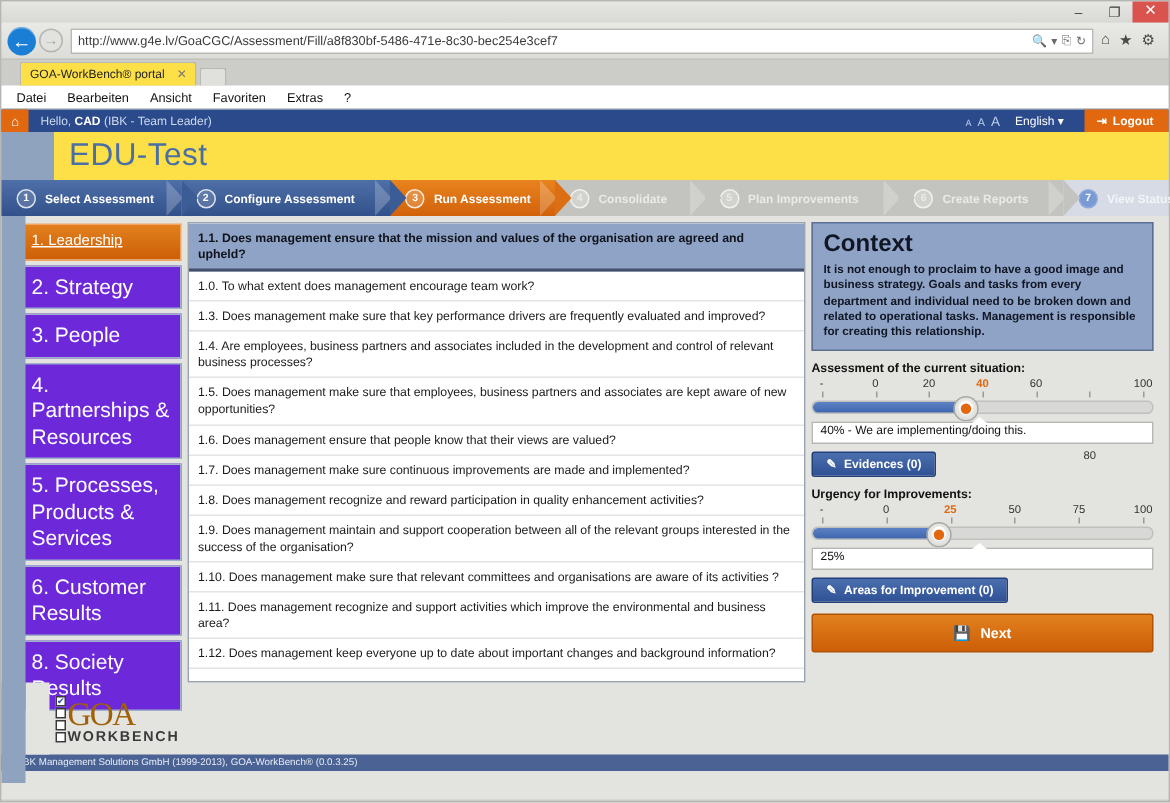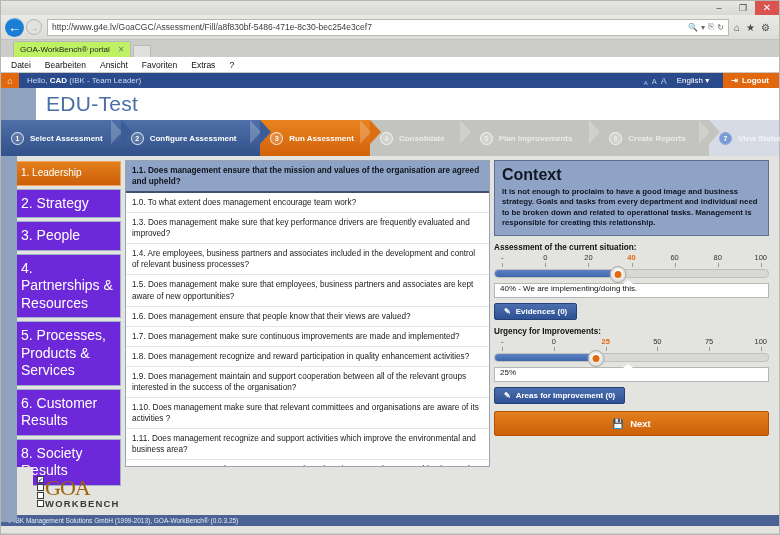--- a/index.html
+++ b/index.html
@@ -66,21 +66,21 @@
   .urlbar .urlicons { display: flex; gap: 3px; align-items: center; color: #6a6a6a; font-size: 8px; }
   .navicons { display: flex; gap: 6px; padding: 0 5px; color: #4a4a4a; font-size: 10px; }
 
   .tabstrip {
     height: 17px;
     background: #ccccc8;
     display: flex; align-items: flex-end;
     padding-left: 12px;
   }
   .tab {
-    background: #bef264;
+    background: #fde047;
     border: 1px solid #b8b8b4; border-bottom: none;
     height: 16px;
     padding: 0 6px;
     display: flex; align-items: center; gap: 8px;
     font-size: 8px; color: #222;
     border-radius: 2px 2px 0 0;
   }
   .tab .tabclose { color: #777; font-size: 8px; }
   .newtab {
     width: 18px; height: 12px;
@@ -129,32 +129,32 @@
   .logout {
     background: #e2680f; color: #fff;
     height: 15px; padding: 0 10px 0 8px;
     display: flex; align-items: center; gap: 4px;
     font-size: 8px; font-weight: bold;
   }
 
   .titlewrap { display: flex; height: 32px; background: #bcc8d8; }
   .titleleft { width: 35px; background: #8fa3bf; }
   .titlebox {
-    flex: 1; background: #ffffff;
+    flex: 1; background: #fde047;
     display: flex; align-items: center;
     padding-left: 10px;
   }
   .titlebox h1 {
     font-size: 21px; font-weight: normal;
     color: #4a6fa5;
     letter-spacing: .3px;
   }
 
   
-  .steps { display: flex; height: 36px; background: #c3c3bf; }
+  .steps { display: flex; height: 24px; background: #c3c3bf; }
   .step {
     position: relative;
     display: flex; align-items: center;
     padding-left: 10px;
     color: #fff;
     font-size: 8px; font-weight: bold;
     white-space: nowrap;
   }
   .step .num {
     width: 13px; height: 13px; border-radius: 50%;
@@ -208,24 +208,25 @@
     border-left: 6px solid #3f5f96;
     line-height: 1.25;
     min-height: 24px;
     display: flex; align-items: center;
   }
   .sb-item.active {
     background: linear-gradient(#e2801d, #cc5f08);
     border-color: #f0a560;
     border-left: 6px solid #b24d00;
     font-size: 10px;
+    text-decoration: underline;
   }
 
   .qpanel {
-    width: 365px;
+    width: 412px;
     background: #fff;
     border: 1px solid #9aa3b0;
     margin-top: 4px;
     overflow: hidden;
   }
   .qitem {
     font-size: 8.2px;
     color: #1a1a1a;
     padding: 4px 6px;
     border-bottom: 1px solid #e4e4e4;
@@ -532,21 +533,21 @@
 
         
         <div class="sliderblock">
           <div class="sliderlabel">Assessment of the current situation:</div>
           <div class="ticks" id="aticks">
               <span class="tick" style="left: 3%;">-</span>
               <span class="tick" style="left: 18.6667%;">0</span>
               <span class="tick" style="left: 34.3333%;">20</span>
               <span class="tick hl" style="left: 50%;">40</span>
               <span class="tick" style="left: 65.6667%;">60</span>
-              <span class="tick" style="left: 81.3333%;">80</span>
+              <span class="tick" style="left: 81.3333%; margin-top: 48px;">80</span>
               <span class="tick" style="left: 97%;">100</span>
             </div>
           <div class="tickmarks" id="atickmarks">
               <span class="tickmark" style="left: 3%;"></span>
               <span class="tickmark" style="left: 18.6667%;"></span>
               <span class="tickmark" style="left: 34.3333%;"></span>
               <span class="tickmark" style="left: 50%;"></span>
               <span class="tickmark" style="left: 65.6667%;"></span>
               <span class="tickmark" style="left: 81.3333%;"></span>
               <span class="tickmark" style="left: 97%;"></span>

